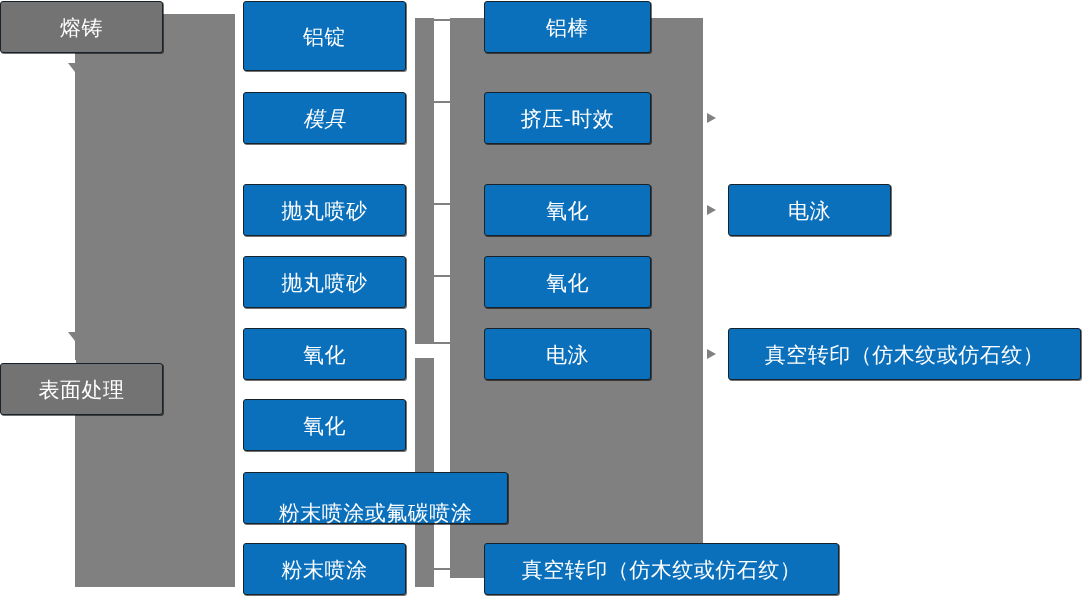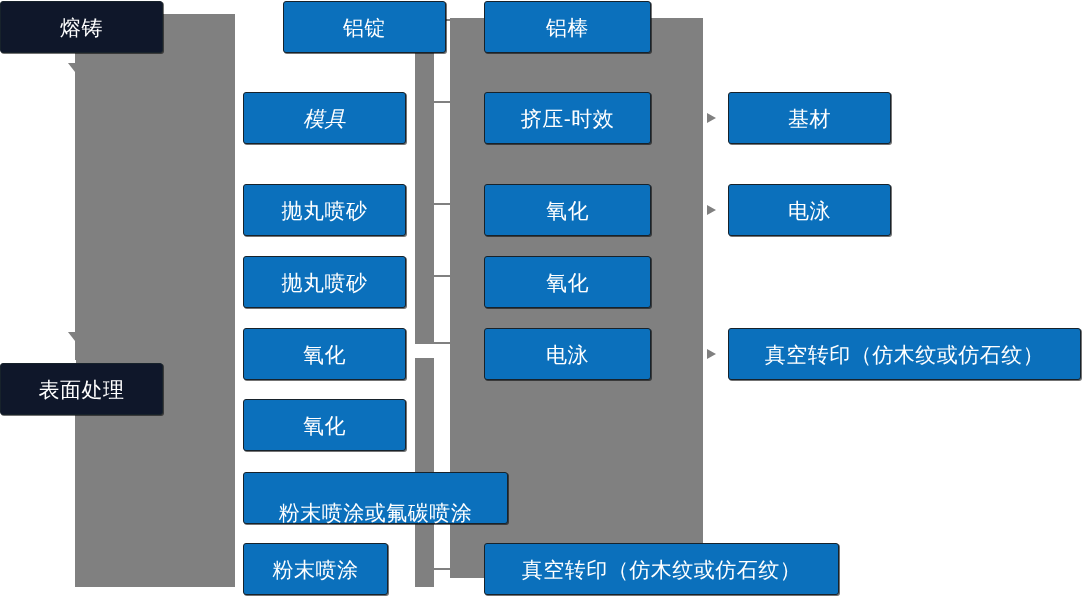--- a/index.html
+++ b/index.html
@@ -15,21 +15,21 @@
     font-size:21px;
     line-height:1;
     letter-spacing:.5px;
     border:1px solid #17222b;
     border-radius:3px;
     box-shadow:1px 1px 0 rgba(0,0,0,.55);
     text-align:center;
     white-space:nowrap;
     z-index:6;
   }
-  .node.dark{background:#0f172a;}
+  .node.dark{background:#737373;}
   .node.bright{background:#0B70BC;}
   .node .cap{pointer-events:none;}
 
   
   .gray{position:absolute;background:#808080;z-index:2;}
   .grayband{position:absolute;background:#808080;z-index:1;}
 
   
   .arrowR{
     position:absolute;
@@ -99,21 +99,21 @@
 
   <div class="node dark" style="left:0px;top:1px;width:163px;height:52px;">
     <span class="cap">熔铸</span>
   </div>
 
 
   <div class="node dark" style="left:0px;top:363px;width:163px;height:52px;">
     <span class="cap">表面处理</span>
   </div>
 
-  <div class="node bright" style="left:243px;top:1px;width:163px;height:52px;margin-left:40px;">
+  <div class="node bright" style="left:243px;top:1px;width:163px;height:70px;">
     <span class="cap">铝锭</span>
   </div>
 
   <div class="node bright" style="left:243px;top:92px;width:163px;height:52px;font-style:italic;">
     <span class="cap">模具</span>
   </div>
 
   <div class="node bright" style="left:243px;top:184px;width:163px;height:52px;">
     <span class="cap">抛丸喷砂</span>
   </div>
@@ -127,21 +127,21 @@
   </div>
 
   <div class="node bright" style="left:243px;top:399px;width:163px;height:52px;">
     <span class="cap">氧化</span>
   </div>
 
   <div class="node bright" style="left:243px;top:472px;width:265px;height:52px;z-index:8;align-items:flex-end;">
     <span class="cap">粉末喷涂或氟碳喷涂</span>
   </div>
 
-  <div class="node bright" style="left:243px;top:543px;width:145px;height:52px;">
+  <div class="node bright" style="left:243px;top:543px;width:163px;height:52px;">
     <span class="cap">粉末喷涂</span>
   </div>
 
   <div class="node bright" style="left:484px;top:92px;width:167px;height:52px;">
     <span class="cap">挤压-时效</span>
   </div>
 
   <div class="node bright" style="left:484px;top:1px;width:167px;height:52px;">
     <span class="cap">铝棒</span>
   </div>
@@ -155,23 +155,20 @@
   </div>
 
   <div class="node bright" style="left:484px;top:328px;width:167px;height:52px;">
     <span class="cap">电泳</span>
   </div>
 
   <div class="node bright" style="left:484px;top:543px;width:355px;height:52px;z-index:8;">
     <span class="cap">真空转印（仿木纹或仿石纹）</span>
   </div>
 
-  <div class="node bright" style="left:728px;top:92px;width:163px;height:52px;">
-    <span class="cap">基材</span>
-  </div>
 
   <div class="node bright" style="left:728px;top:184px;width:163px;height:52px;">
     <span class="cap">电泳</span>
   </div>
 
   <div class="node bright" style="left:728px;top:328px;width:353px;height:52px;">
     <span class="cap">真空转印（仿木纹或仿石纹）</span>
   </div>
 
 </div>

